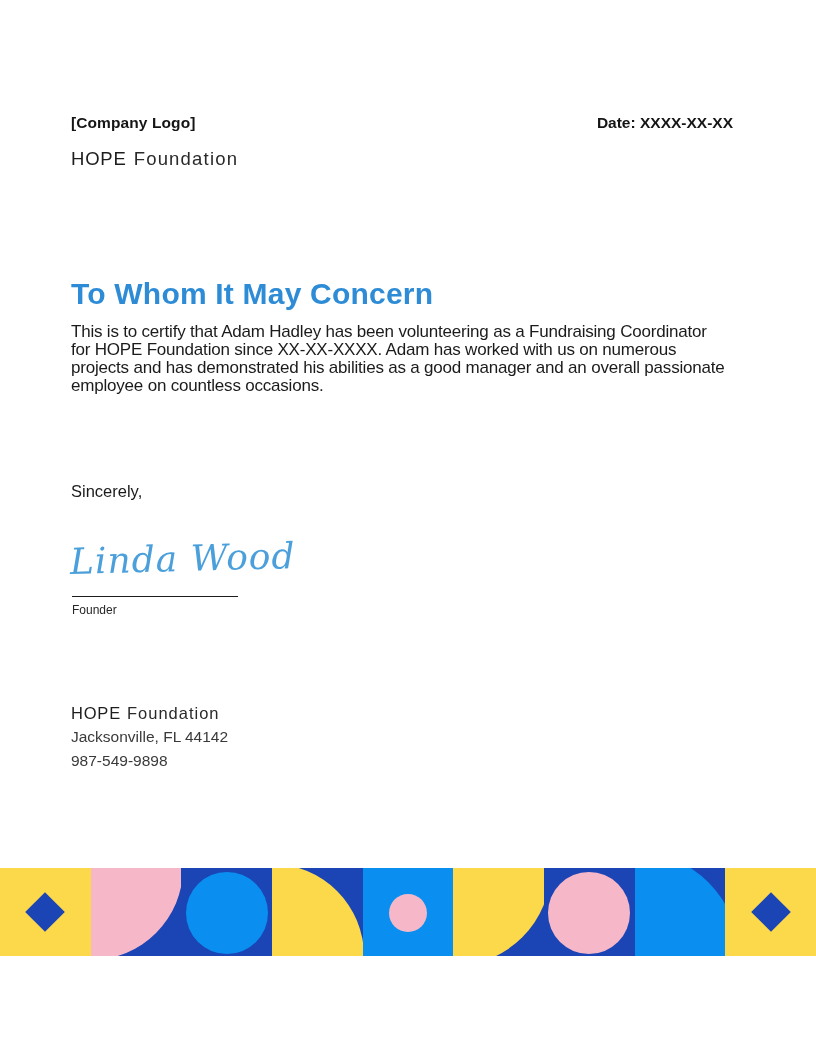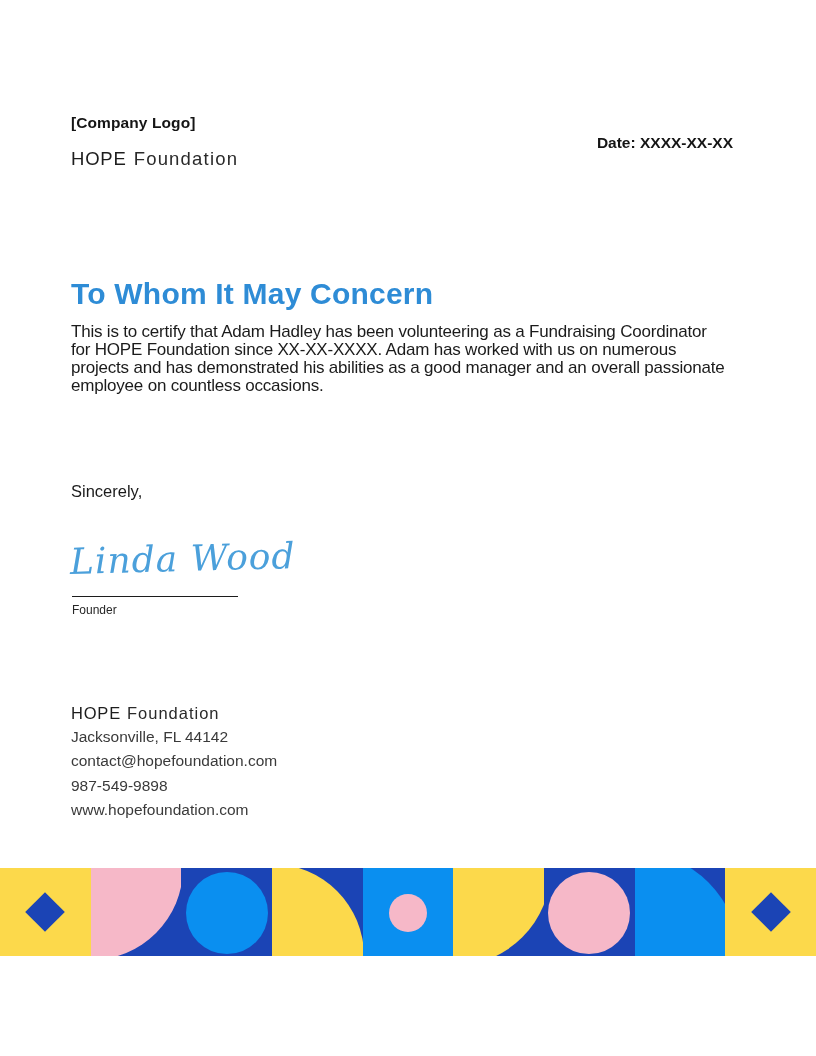--- a/index.html
+++ b/index.html
@@ -19,21 +19,21 @@
     position: absolute; left: 71px; top: 114px;
     font-size: 15.5px; font-weight: 700; color: #151515;
     letter-spacing: 0.1px;
   }
   .logo-line { white-space: nowrap; color: #1d1d1d; }
   .logo-header { position: absolute; left: 71px; top: 148px; font-size: 18.5px; }
   .logo-bold { font-weight: 400; letter-spacing: 0.8px; }
   .logo-light { font-weight: 400; letter-spacing: 1.2px; margin-left: 7px; color: #2a2a2a; }
   .date-line {
     position: absolute; right: 83px; top: 114px;
-    font-size: 15.5px; font-weight: 700; color: #151515; margin-top: 20px;
+    font-size: 15.5px; font-weight: 700; color: #151515;
   }
 
   
   .salutation {
     position: absolute; left: 71px; top: 277px;
     font-size: 30px; font-weight: 700; letter-spacing: 0.2px;
   }
   .body-text {
     position: absolute; left: 71px; top: 323px;
     width: 656px;
@@ -115,23 +115,21 @@
 
   <div class="signature-line"></div>
 
   <div class="signer-title">Founder</div>
 
   <div class="footer-block">
     <div class="logo-line">
       <span class="logo-bold">HOPE</span><span class="logo-light">Foundation</span>
     </div>
     <div>Jacksonville, FL 44142</div>
-    <div>contact@hopefoundation.com</div>
     <div>987-549-9898</div>
-    <div>www.hopefoundation.com</div>
   </div>
 
   <div class="band">
       <div class="tile" style="background: rgb(252, 217, 75);">
         <div class="shape diamond" style="background: rgb(27, 68, 181);"></div>
       </div>
       <div class="tile" style="background: rgb(27, 68, 181);">
         <div class="shape quarter-top-left" style="background: rgb(246, 184, 200); width: 184px; height: 184px; left: -92px; top: -92px;"></div>
       </div>
       <div class="tile" style="background: rgb(27, 68, 181);">

